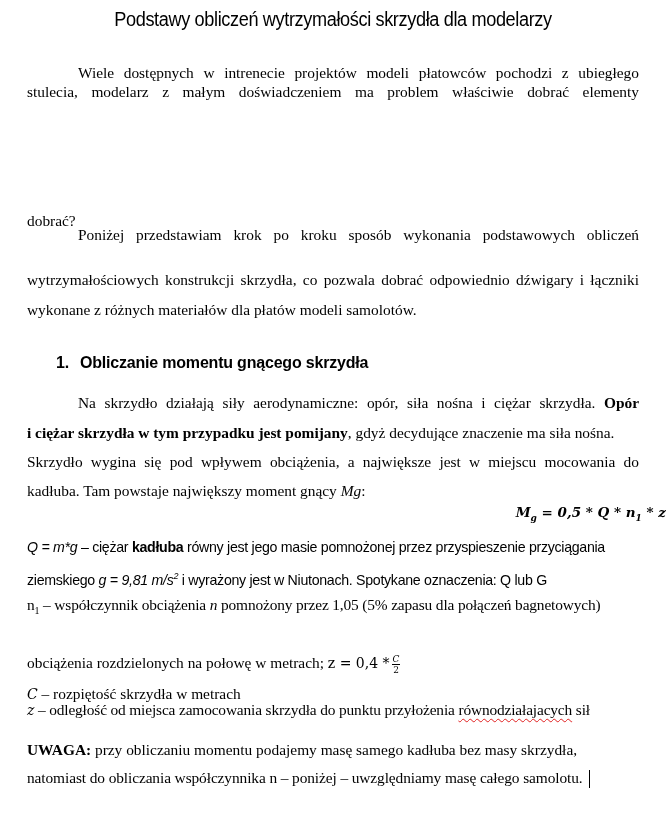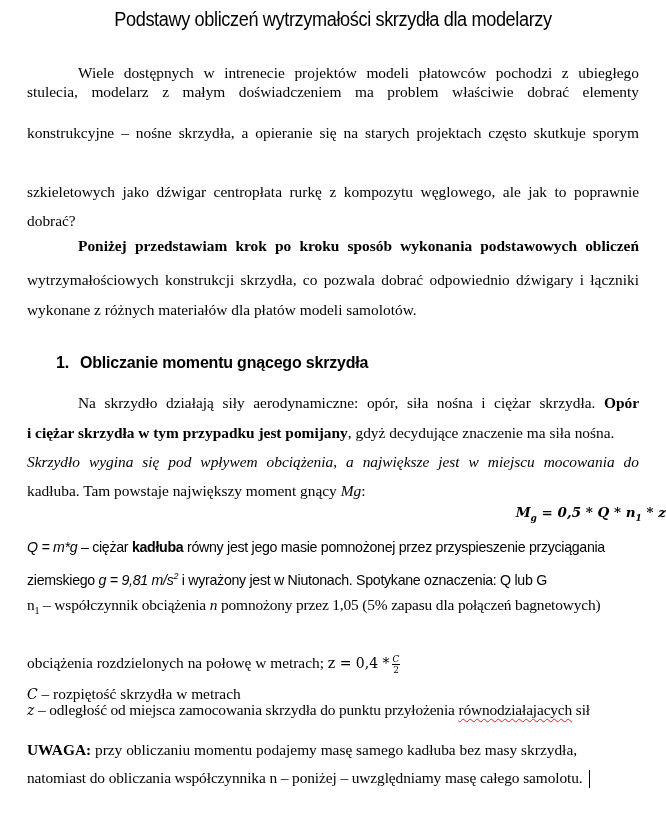--- a/index.html
+++ b/index.html
@@ -36,38 +36,36 @@
   </style>
 </head>
 <body>
 
 <div class="page">
 
   <div class="title">Podstawy obliczeń wytrzymałości skrzydła dla modelarzy</div>
 
   <div class="line serif just indent" style="top:63px;">Wiele dostępnych w intrenecie projektów modeli płatowców pochodzi z ubiegłego</div>
   <div class="line serif just" style="top:82px;">stulecia, modelarz z małym doświadczeniem ma problem właściwie dobrać elementy</div>
-  <div class="line serif just" style="top:123px;">konstrukcyjne – nośne skrzydła, a opieranie się na starych projektach często skutkuje sporym</div>
-  <div class="line serif just" style="top:182px;">szkieletowych jako dźwigar centropłata rurkę z kompozytu węglowego, ale jak to poprawnie</div>
   <div class="line serif" style="top:211px;">dobrać?</div>
 
-  <div class="line serif just indent" style="top:236px;font-weight:bold;">Poniżej przedstawiam krok po kroku sposób wykonania podstawowych obliczeń</div>
+  <div class="line serif just indent" style="top:225px;">Poniżej przedstawiam krok po kroku sposób wykonania podstawowych obliczeń</div>
   <div class="line serif just" style="top:270px;">wytrzymałościowych konstrukcji skrzydła, co pozwala dobrać odpowiednio dźwigary i łączniki</div>
   <div class="line serif" style="top:300px;">wykonane z różnych materiałów dla płatów modeli samolotów.</div>
 
   <div class="heading">
     <span class="num">1.</span><span>Obliczanie momentu gnącego skrzydła</span>
   </div>
 
   <div class="line serif just indent" style="top:393px;">
     <span>Na skrzydło działają siły aerodynamiczne: opór, siła nośna i ciężar skrzydła.</span>
     <b>Opór</b>
   </div>
   <div class="line serif" style="top:423px;"><b>i ciężar skrzydła w tym przypadku jest pomijany</b><span>, gdyż decydujące znaczenie ma siła nośna.</span></div>
-  <div class="line serif just" style="top:452px;font-style:italic;">Skrzydło wygina się pod wpływem obciążenia, a największe jest w miejscu mocowania do</div>
+  <div class="line serif just" style="top:452px;">Skrzydło wygina się pod wpływem obciążenia, a największe jest w miejscu mocowania do</div>
   <div class="line serif" style="top:481px;"><span>kadłuba. Tam powstaje największy moment gnący </span><i>Mg</i><span>:</span></div>
 
   <div class="formula"><span>M</span><sub>g</sub><span> = 0,5 * Q * n</span><sub>1</sub><span> * z</span></div>
 
   <div class="line calib" style="top:537px;"><i>Q = m*g</i><span> – ciężar </span><b>kadłuba</b><span> równy jest jego masie pomnożonej przez przyspieszenie przyciągania</span></div>
   <div class="line calib" style="top:566px;"><span>ziemskiego </span><i><span>g = 9,81 m/s</span><sup style="font-size:9px;">2</sup></i><span> i wyrażony jest w Niutonach. Spotykane oznaczenia: Q lub G</span></div>
 
   <div class="line serif" style="top:595px; letter-spacing:-0.15px;"><span>n</span><sub style="font-size:10px;">1</sub><span> – współczynnik obciążenia </span><i>n</i><span> pomnożony przez 1,05 (5% zapasu dla połączeń bagnetowych)</span></div>
 
   <div class="line serif" style="top:660px; letter-spacing:-0.15px;margin-top:40px;"><i class="math">z</i><span> – odległość od miejsca zamocowania skrzydła do punktu przyłożenia </span><span class="spell">równodziałajacych</span><span> sił</span></div>

